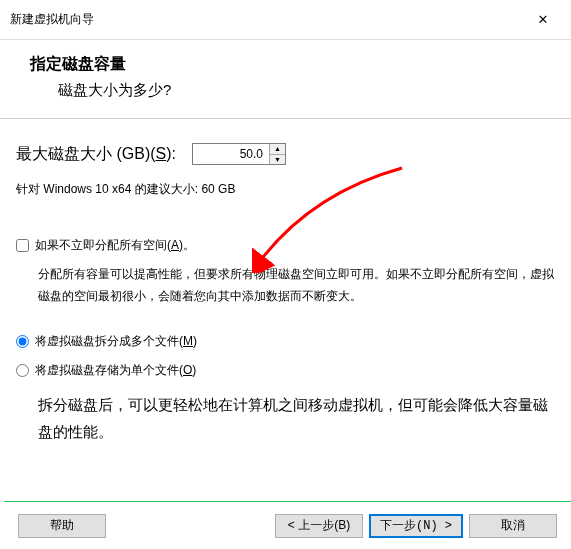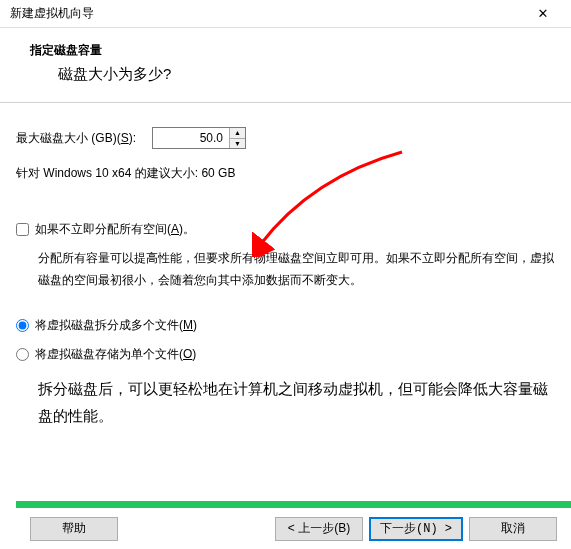--- a/index.html
+++ b/index.html
@@ -11,45 +11,45 @@
     color: #000;
     width: 571px;
     height: 549px;
     overflow: hidden;
     position: relative;
   }
   .titlebar {
     display: flex;
     align-items: center;
     justify-content: space-between;
-    height: 28px;
+    height: 40px;
     padding: 0 8px 0 10px;
     border-bottom: 1px solid #e0e0e0;
   }
   .titlebar .title { font-size: 12px; }
   .close-btn {
     width: 40px; height: 28px;
     display: flex; align-items: center; justify-content: center;
     font-size: 13px; cursor: default;
   }
   .header {
     padding: 14px 30px 18px 30px;
     border-bottom: 1px solid #d0d0d0;
   }
-  .header .h-title { font-weight: bold; font-size: 12px; margin-bottom: 6px; }
+  .header .h-title { font-weight: bold; font-size: 16px; margin-bottom: 6px; }
   .header .h-sub { font-size: 15px; padding-left: 28px; }
   .content {
     padding: 24px 16px 10px 16px;
     position: relative;
   }
   .row-size {
     display: flex; align-items: center; gap: 6px;
     margin-bottom: 16px;
   }
-  .row-size label { font-size: 12px; text-align: center; }
+  .row-size label { font-size: 16px; text-align: center; }
   .spinner-wrap {
     display: flex; align-items: stretch;
     border: 1px solid #7a7a7a;
     background: #14b8a6;
     height: 22px;
     margin-left: 10px;
   }
   .spinner-wrap input {
     border: none; outline: none;
     width: 76px; text-align: right;
@@ -70,23 +70,23 @@
   .spin-btns div:last-child { border-bottom: none; }
   .recommend { font-size: 12px; margin-bottom: 39px; }
   .cb-row { display: flex; align-items: center; gap: 6px; margin-bottom: 10px; }
   .cb-row input[type=checkbox] { width: 13px; height: 13px; margin: 0; }
   .desc { font-size: 12px; line-height: 1.8; margin: 0 0 26px 22px; }
   .radio-row { display: flex; align-items: center; gap: 6px; margin-bottom: 12px; }
   .radio-row input[type=radio] { width: 13px; height: 13px; margin: 0; }
   .desc2 { font-size: 15px; line-height: 1.8; margin: 0 0 0 22px; }
   .footer {
     position: absolute;
-    left: 16px; right: 0; bottom: 0;
+    left: 4px; right: 0; bottom: 0;
     height: 48px;
-    border-top: 7px solid #22c55e;
+    border-top: 1px solid #22c55e;
     display: flex; align-items: center;
     padding: 0 14px;
     gap: 6px;
   }
   .footer .spacer { flex: 1; }
   .btn {
     min-width: 88px; height: 24px;
     padding: 0 10px;
     background: #e1e1e1;
     border: 1px solid #adadad;

